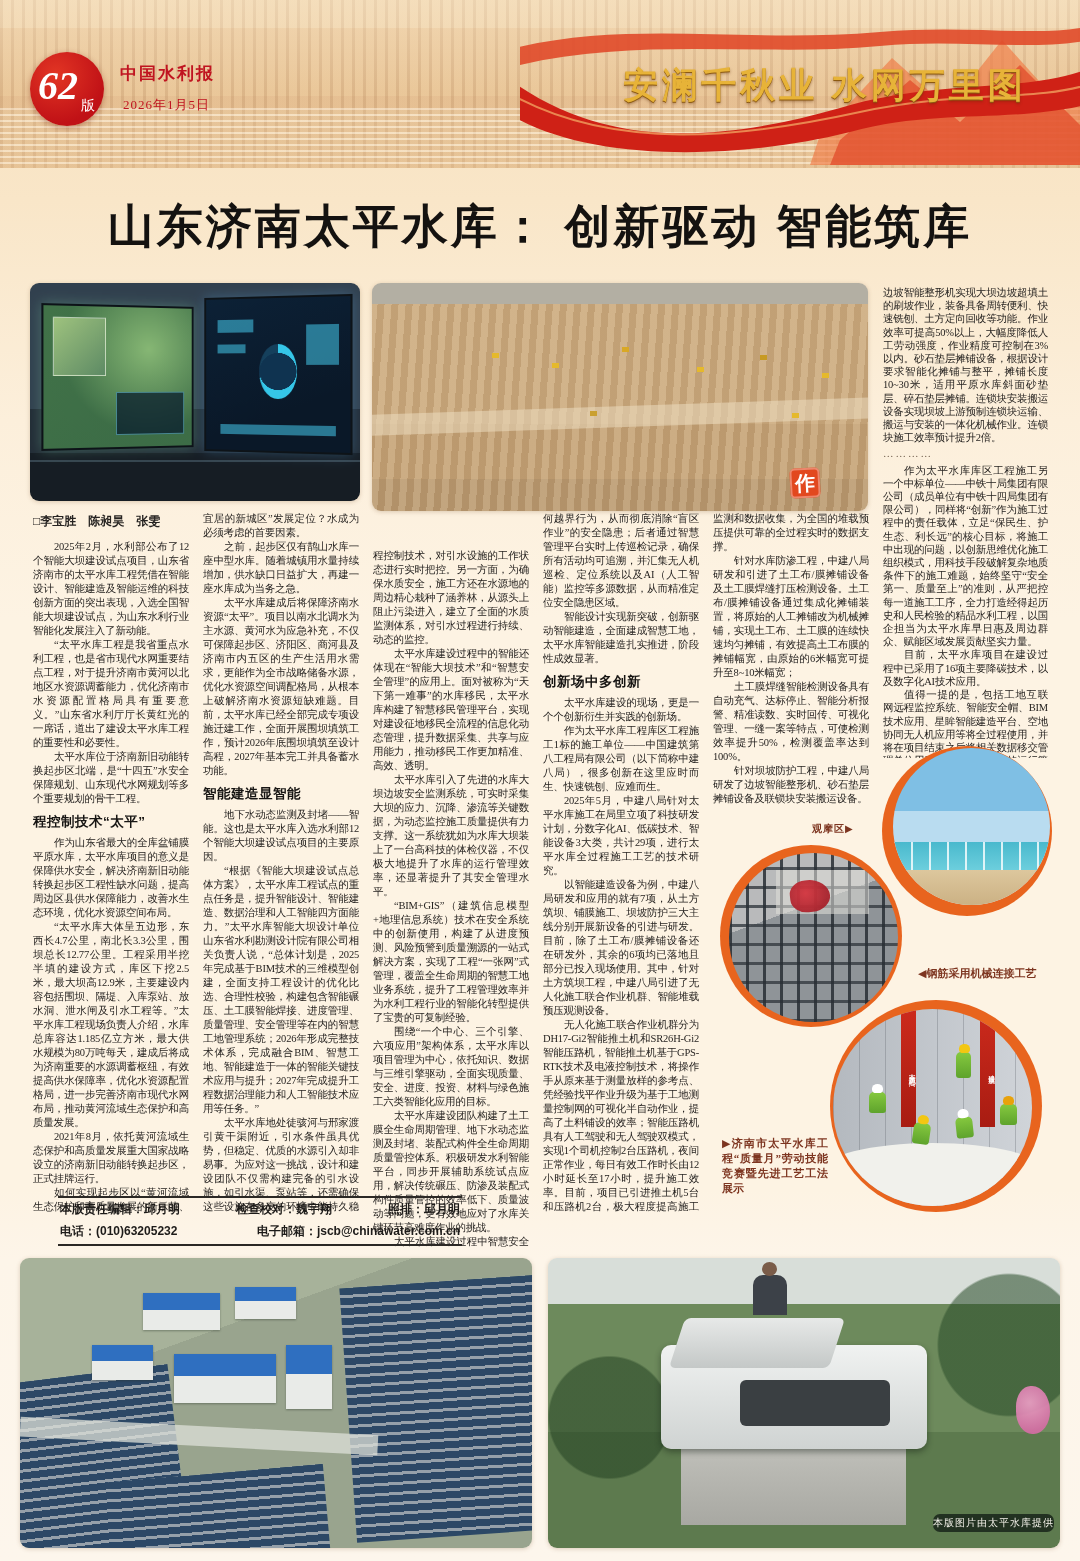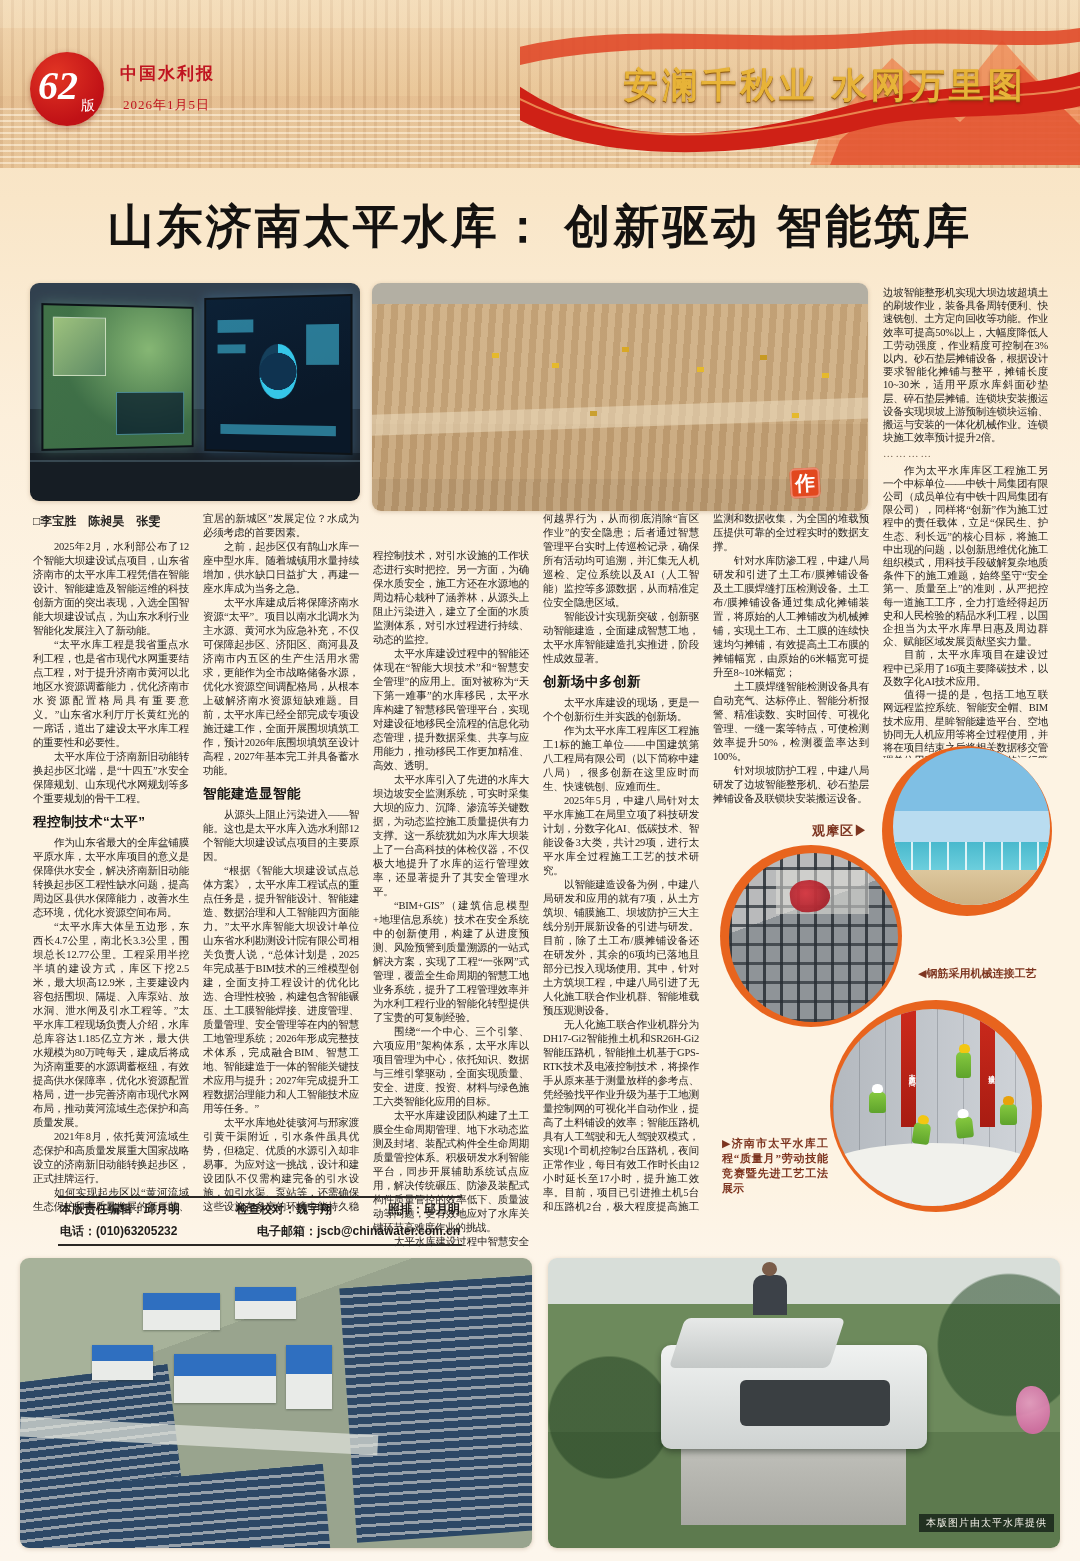--- a/index.html
+++ b/index.html
@@ -100,21 +100,21 @@
   .vbanner{position:absolute;top:0;width:15px;height:60%;background:linear-gradient(180deg,#cc2a1c,#a81c12);
     color:#fff;font-size:7px;line-height:8px;writing-mode:vertical-rl;text-align:center;letter-spacing:1px;padding-top:6px;box-sizing:border-box;}
   .vb1{left:34%;} .vb2{left:74%;}
   .sheet{position:absolute;left:-6%;bottom:-4%;width:112%;height:36%;background:#f1f1ec;border-radius:50% 50% 0 0/40% 40% 0 0;}
   .worker{position:absolute;width:17px;height:21px;border-radius:5px 5px 3px 3px;background:linear-gradient(180deg,#86c93f,#5ea32c);}
   .worker::before{content:"";position:absolute;left:3px;top:-8px;width:11px;height:9px;border-radius:50% 50% 40% 40%;background:var(--hat,#f3c712);}
   .w1{left:18%;top:42%;--hat:#fff;} .w2{left:40%;top:58%;--hat:#f3c712;transform:rotate(8deg);}
   .w3{left:62%;top:55%;--hat:#fff;transform:rotate(-6deg);} .w4{left:62%;top:22%;--hat:#f3c712;width:15px;height:26px;}
   .w5{left:84%;top:48%;--hat:#e8a20c;}
   
-  .pic-label{position:absolute;font-size:13px;font-weight:bold;color:#7d3520;letter-spacing:1px;font-family:Liberation Serif, serif;}
+  .pic-label{position:absolute;font-size:10px;font-weight:bold;color:#7d3520;letter-spacing:1px;}
   .cap{position:absolute;font-size:11px;line-height:15px;color:#7d3520;font-weight:bold;text-align:justify;}
   .lbl-guanmo{left:812px;top:822px;}
   .cap-rebar{left:918px;top:942px;width:128px;margin-top:24px;}
   .cap-workers{left:722px;top:1136px;width:106px;}
   
   .editorial{position:absolute;left:58px;top:1196px;width:404px;height:50px;
     border-top:2px solid #2b2825;border-bottom:2px solid #2b2825;
     font-family:"Liberation Sans",sans-serif;font-size:12px;font-weight:bold;color:#1d1b19;
     padding:3px 2px 0 2px;box-sizing:border-box;}
   .ed-row{display:flex;justify-content:space-between;margin-bottom:5px;}
@@ -138,21 +138,21 @@
   .pedestal{position:absolute;left:26%;top:62%;width:44%;height:30%;background:linear-gradient(180deg,#c2c2bc,#a8a8a2);}
   .machine{position:absolute;left:22%;top:30%;width:52%;height:36%;border-radius:10px;
     background:linear-gradient(180deg,#f0f2f1,#cfd3d2);box-shadow:0 3px 6px rgba(20,30,20,.45);}
   .lid{position:absolute;left:6%;top:-26%;width:60%;height:48%;background:linear-gradient(180deg,#e7e9e8,#c4c8c7);transform:skewX(-18deg);border-radius:6px;}
   .slot{position:absolute;left:30%;top:34%;width:56%;height:44%;background:#3a3f42;border-radius:6px;}
   .person{position:absolute;left:40%;top:6%;width:34px;height:40px;border-radius:10px 10px 0 0;background:#3c4148;}
   .person::before{content:"";position:absolute;left:9px;top:-13px;width:15px;height:14px;border-radius:50%;background:#7a5c49;}
   .flower{position:absolute;right:2%;top:44%;width:34px;height:48px;border-radius:45% 55% 50% 50%;
     background:radial-gradient(circle at 40% 35%,#f0a0c8,#d76da6 75%);opacity:.9;}
   .credit{position:absolute;right:6px;bottom:16px;background:rgba(18,28,20,.78);color:#f4f2ea;
-    font-size:10px;letter-spacing:1px;padding:2px 7px;font-family:"Liberation Sans",sans-serif;}
+    font-size:10px;letter-spacing:1px;padding:2px 0;font-family:"Liberation Sans",sans-serif;border-radius:7px;}
 </style>
 </head>
 <body>
 
 <div class="page">
 
   <header class="masthead">
     <div class="mast-photo"></div>
     <div class="mast-water"></div>
     <div class="page-badge">
@@ -213,21 +213,21 @@
       <p class="t-p">作为山东省最大的全库盆铺膜平原水库，太平水库项目的意义是保障供水安全，解决济南新旧动能转换起步区工程性缺水问题，提高周边区县供水保障能力，改善水生态环境，优化水资源空间布局。</p>
       <p class="t-p">“太平水库大体呈五边形，东西长4.7公里，南北长3.3公里，围坝总长12.77公里。工程采用半挖半填的建设方式，库区下挖2.5米，最大坝高12.9米，主要建设内容包括围坝、隔堤、入库泵站、放水洞、泄水闸及引水工程等。”太平水库工程现场负责人介绍，水库总库容达1.185亿立方米，最大供水规模为80万吨每天，建成后将成为济南重要的水源调蓄枢纽，有效提高供水保障率，优化水资源配置格局，进一步完善济南市现代水网布局，推动黄河流域生态保护和高质量发展。</p>
       <p class="t-p">2021年8月，依托黄河流域生态保护和高质量发展重大国家战略设立的济南新旧动能转换起步区，正式挂牌运行。</p>
       <p class="t-p">如何实现起步区以“黄河流域生态保护和高质量发展的新示范、山东新旧动能转换综合试验区的新引擎、开放合作的新平台、绿色智慧</p>
     </div>
   <div class="col c2">
       <p class="t-cont">宜居的新城区”发展定位？水成为必须考虑的首要因素。</p>
       <p class="t-p">之前，起步区仅有鹊山水库一座中型水库。随着城镇用水量持续增加，供水缺口日益扩大，再建一座水库成为当务之急。</p>
       <p class="t-p">太平水库建成后将保障济南水资源“太平”。项目以南水北调水为主水源、黄河水为应急补充，不仅可保障起步区、济阳区、商河县及济南市内五区的生产生活用水需求，更能作为全市战略储备水源，优化水资源空间调配格局，从根本上破解济南水资源短缺难题。目前，太平水库已经全部完成专项设施迁建工作，全面开展围坝填筑工作，预计2026年底围坝填筑至设计高程，2027年基本完工并具备蓄水功能。</p>
       <h3 class="t-head">智能建造显智能</h3>
-      <p class="t-p">从源头上阻止污染进入——智能。这也是太平水库入选水利部12个智能大坝建设试点项目的主要原因。</p>
+      <p class="t-p">地下水动态监测及封堵——智能。这也是太平水库入选水利部12个智能大坝建设试点项目的主要原因。</p>
       <p class="t-p">“根据《智能大坝建设试点总体方案》，太平水库工程试点的重点任务是，提升智能设计、智能建造、数据治理和人工智能四方面能力。”太平水库智能大坝设计单位山东省水利勘测设计院有限公司相关负责人说，“总体计划是，2025年完成基于BIM技术的三维模型创建，全面支持工程设计的优化比选、合理性校验，构建包含智能碾压、土工膜智能焊接、进度管理、质量管理、安全管理等在内的智慧工地管理系统；2026年形成完整技术体系，完成融合BIM、智慧工地、智能建造于一体的智能关键技术应用与提升；2027年完成提升工程数据治理能力和人工智能技术应用等任务。”</p>
       <p class="t-p">太平水库地处徒骇河与邢家渡引黄干渠附近，引水条件虽具优势，但稳定、优质的水源引入却非易事。为应对这一挑战，设计和建设团队不仅需构建完备的引水设施，如引水渠、泵站等，还需确保这些设施在多变的环境中能持久稳定地运作。</p>
     </div>
   <div class="col c3">
       <p class="t-cont">程控制技术，对引水设施的工作状态进行实时把控。另一方面，为确保水质安全，施工方还在水源地的周边精心栽种了涵养林，从源头上阻止污染进入，建立了全面的水质监测体系，对引水过程进行持续、动态的监控。</p>
       <p class="t-p">太平水库建设过程中的智能还体现在“智能大坝技术”和“智慧安全管理”的应用上。面对被称为“天下第一难事”的水库移民，太平水库构建了智慧移民管理平台，实现对建设征地移民全流程的信息化动态管理，提升数据采集、共享与应用能力，推动移民工作更加精准、高效、透明。</p>
       <p class="t-p">太平水库引入了先进的水库大坝边坡安全监测系统，可实时采集大坝的应力、沉降、渗流等关键数据，为动态监控施工质量提供有力支撑。这一系统犹如为水库大坝装上了一台高科技的体检仪器，不仅极大地提升了水库的运行管理效率，还显著提升了其安全管理水平。</p>
       <p class="t-p">“BIM+GIS”（建筑信息模型+地理信息系统）技术在安全系统中的创新使用，构建了从进度预测、风险预警到质量溯源的一站式解决方案，实现了工程“一张网”式管理，覆盖全生命周期的智慧工地业务系统，提升了工程管理效率并为水利工程行业的智能化转型提供了宝贵的可复制经验。</p>
       <p class="t-p">围绕“一个中心、三个引擎、六项应用”架构体系，太平水库以项目管理为中心，依托知识、数据与三维引擎驱动，全面实现质量、安全、进度、投资、材料与绿色施工六类智能化应用的目标。</p>
       <p class="t-p">太平水库建设团队构建了土工膜全生命周期管理、地下水动态监测及封堵、装配式构件全生命周期质量管控体系。积极研发水利智能平台，同步开展辅助系统试点应用，解决传统碾压、防渗及装配式构件质量管控的效率低下、质量波动等问题，更有效地应对了水库关键环节高难度作业的挑战。</p>

